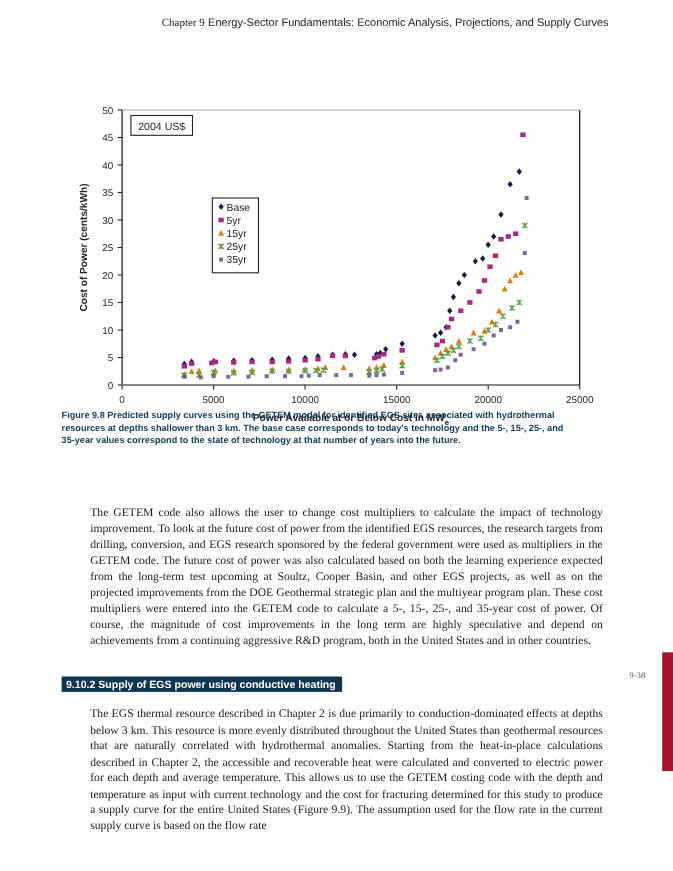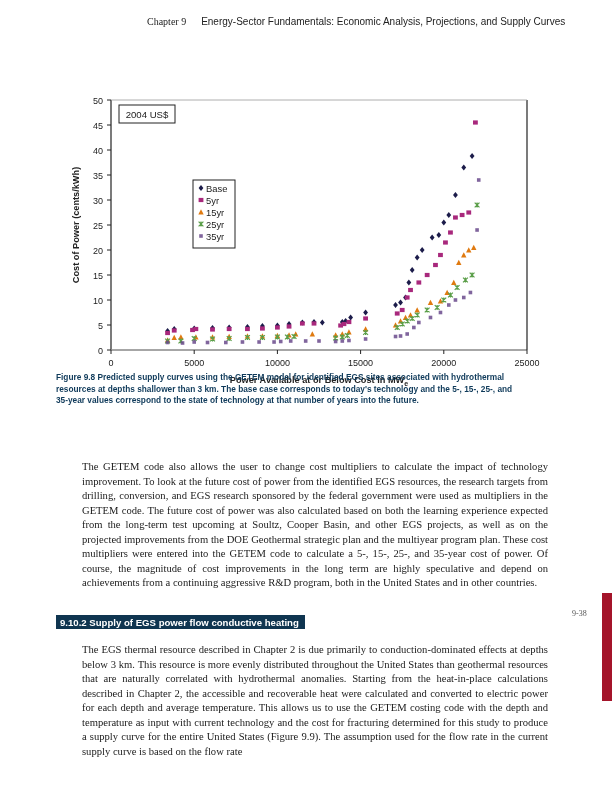--- a/index.html
+++ b/index.html
@@ -1,18 +1,18 @@
 <!DOCTYPE html>
 <html><head>
 <meta charset="utf-8">
 <style>
   html, body { margin:0; padding:0; background:#fff; }
   body { width:612px; height:792px; position:relative; overflow:hidden; font-family:"DejaVu Sans", sans-serif; }
   .running-head { position:absolute; top:16px; left:147px; font-size:9.4px; color:#222; white-space:nowrap; }
-  .running-head .chap { font-family:"Liberation Serif", serif; font-size:10px; margin-right:12px; }
+  .running-head .chap { font-family:"Liberation Serif", serif; font-size:10px; margin-right:0; }
   .running-head .title { font-family:Liberation Sans, sans-serif; font-size:10px; }
   #chart { position:absolute; left:0; top:0; }
   .caption { position:absolute; left:56px; top:372px; width:470px; font-family:"Liberation Sans", sans-serif; font-weight:bold; font-size:8.3px; line-height:11.6px; color:#0f3a5a; }
   .para { position:absolute; left:56px; width:466px; font-family:"Liberation Serif", serif; font-size:10.6px; line-height:14.5px; color:#1a1a1a; text-align:justify;margin-left:26px; }
   .para p { margin:0; }
   .section-head { position:absolute; left:56px; top:615px; background:#0f3550; color:#fff; font-family:"Liberation Sans", sans-serif; font-weight:bold; font-size:9.6px; padding:2px 6px 1px 4px; white-space:nowrap; }
   .page-num { position:absolute; left:572px; top:609px; font-family:"Liberation Serif", serif; font-size:8px; color:#555; }
   .side-tab { position:absolute; left:602px; top:593px; width:10px; height:108px; background:#a4142a; }
 </style>
 </head>
@@ -251,20 +251,20 @@
       </g>
     </g>
 </svg>
 
 <div class="caption">Figure 9.8 Predicted supply curves using the GETEM model for identified EGS sites associated with hydrothermal resources at depths shallower than 3 km. The base case corresponds to today's technology and the 5-, 15-, 25-, and 35-year values correspond to the state of technology at that number of years into the future.</div>
 
 <div class="para" style="top:460px;">
   <p>The GETEM code also allows the user to change cost multipliers to calculate the impact of technology improvement. To look at the future cost of power from the identified EGS resources, the research targets from drilling, conversion, and EGS research sponsored by the federal government were used as multipliers in the GETEM code. The future cost of power was also calculated based on both the learning experience expected from the long-term test upcoming at Soultz, Cooper Basin, and other EGS projects, as well as on the projected improvements from the DOE Geothermal strategic plan and the multiyear program plan. These cost multipliers were entered into the GETEM code to calculate a 5-, 15-, 25-, and 35-year cost of power. Of course, the magnitude of cost improvements in the long term are highly speculative and depend on achievements from a continuing aggressive R&amp;D program, both in the United States and in other countries.</p>
 </div>
 
-<div class="section-head">9.10.2 Supply of EGS power flow conductive heating</div>
+<div class="section-head">9.10.2 Supply of EGS power using conductive heating</div>
 
 <div class="para" style="top:643px;">
   <p>The EGS thermal resource described in Chapter 2 is due primarily to conduction-dominated effects at depths below 3 km. This resource is more evenly distributed throughout the United States than geothermal resources that are naturally correlated with hydrothermal anomalies. Starting from the heat-in-place calculations described in Chapter 2, the accessible and recoverable heat were calculated and converted to electric power for each depth and average temperature. This allows us to use the GETEM costing code with the depth and temperature as input with current technology and the cost for fracturing determined for this study to produce a supply curve for the entire United States (Figure 9.9). The assumption used for the flow rate in the current supply curve is based on the flow rate</p>
 </div>
 
 <div class="page-num">9-38</div>
 <div class="side-tab"></div>
 
 </body></html>

